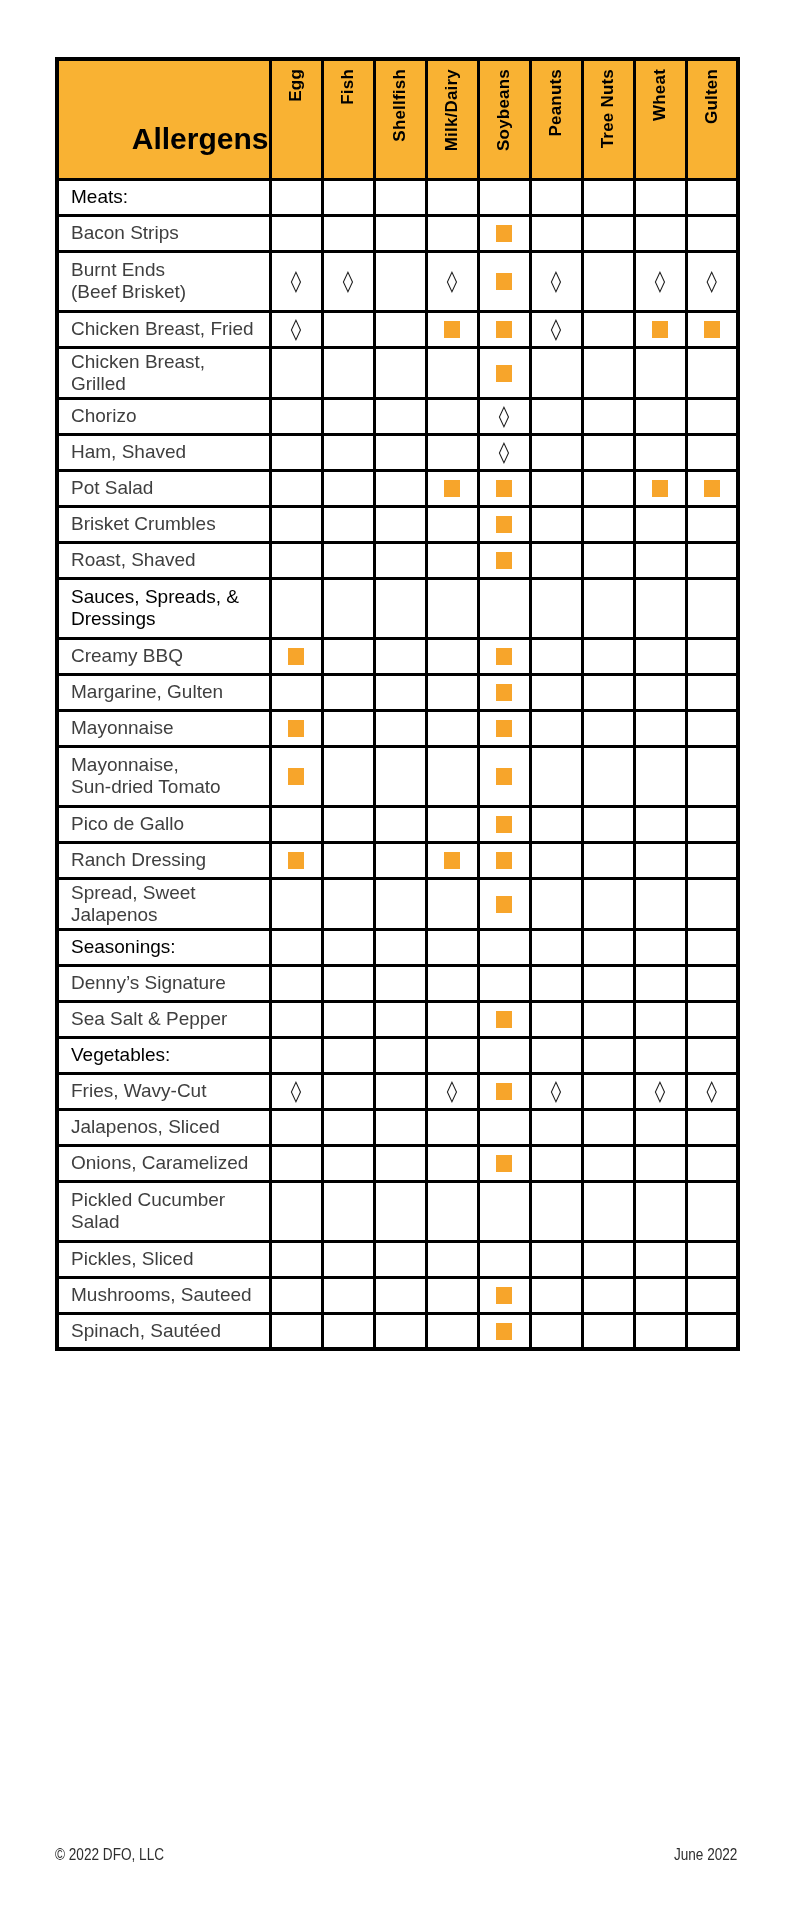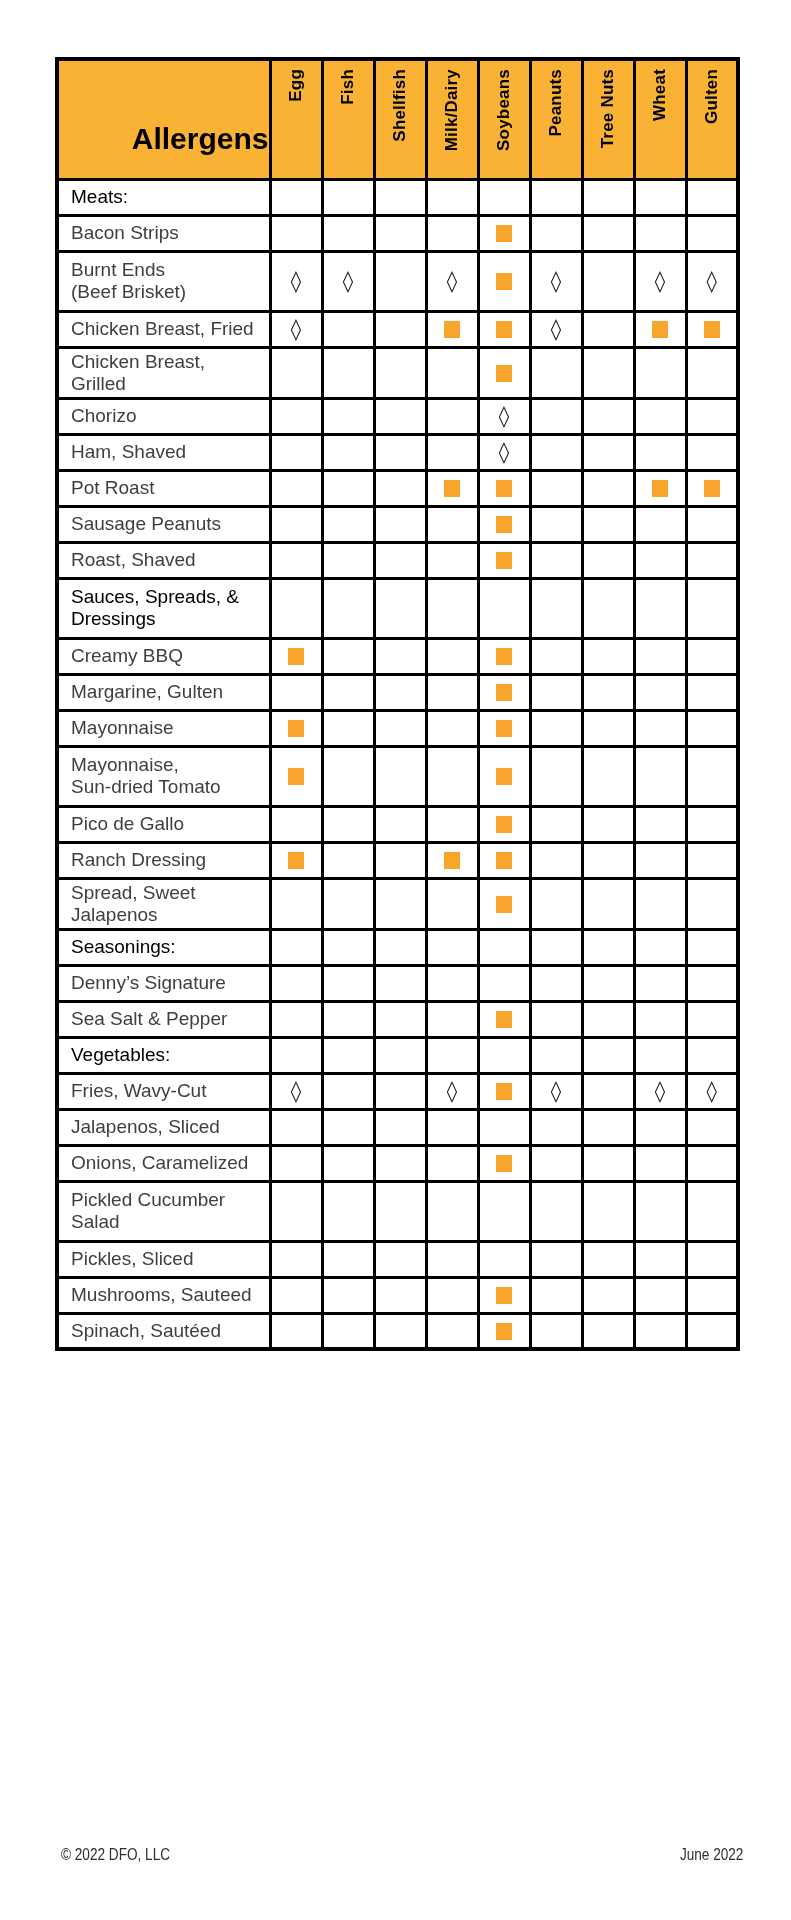--- a/index.html
+++ b/index.html
@@ -49,21 +49,21 @@
     display: inline-block; width: 16px; height: 17px;
     background: var(--sqc); vertical-align: middle;
   }
   .dia {
     display: inline-block; font-size: 21px; line-height: 1;
     color: #1a1a1a; font-family: "DejaVu Sans", sans-serif;
     vertical-align: middle;
   }
 
   .footer {
-    position: absolute; left: 61px; top: 1845px; width: 682px;
+    position: absolute; left: 55px; top: 1845px; width: 682px;
     display: flex; justify-content: space-between;
     font-size: 17px; color: #2e2e2e;
   }
   .footer .cond-l { display: inline-block; transform: scaleX(0.8); transform-origin: left center; }
   .footer .cond-r { display: inline-block; transform: scaleX(0.8); transform-origin: right center; }
 </style>
 </head>
 <body style="--hdr: #F9B233; --sqc: #F7A52B;">
 
 <div class="page">
@@ -162,33 +162,33 @@
           <td class="mark"></td>
           <td class="mark"></td>
           <td class="mark"></td>
           <td class="mark"><span class="dia">◊</span></td>
           <td class="mark"></td>
           <td class="mark"></td>
           <td class="mark"></td>
           <td class="mark"></td>
         </tr>
         <tr class="item">
-          <td class="label">Pot Roast</td>
-          <td class="mark"></td>
-          <td class="mark"></td>
-          <td class="mark"></td>
-          <td class="mark"><span class="sq"></span></td>
-          <td class="mark"><span class="sq"></span></td>
-          <td class="mark"></td>
-          <td class="mark"></td>
-          <td class="mark"><span class="sq"></span></td>
-          <td class="mark"><span class="sq"></span></td>
-        </tr>
-        <tr class="item">
-          <td class="label">Sausage Peanuts</td>
+          <td class="label">Pot Salad</td>
+          <td class="mark"></td>
+          <td class="mark"></td>
+          <td class="mark"></td>
+          <td class="mark"><span class="sq"></span></td>
+          <td class="mark"><span class="sq"></span></td>
+          <td class="mark"></td>
+          <td class="mark"></td>
+          <td class="mark"><span class="sq"></span></td>
+          <td class="mark"><span class="sq"></span></td>
+        </tr>
+        <tr class="item">
+          <td class="label">Brisket Crumbles</td>
           <td class="mark"></td>
           <td class="mark"></td>
           <td class="mark"></td>
           <td class="mark"></td>
           <td class="mark"><span class="sq"></span></td>
           <td class="mark"></td>
           <td class="mark"></td>
           <td class="mark"></td>
           <td class="mark"></td>
         </tr>

